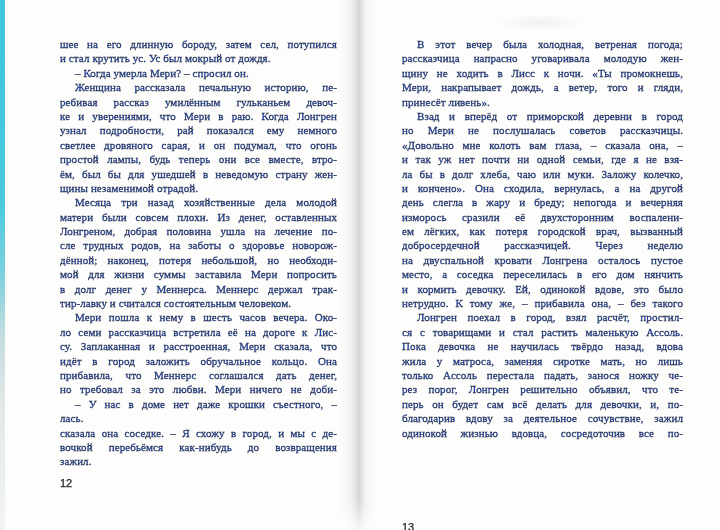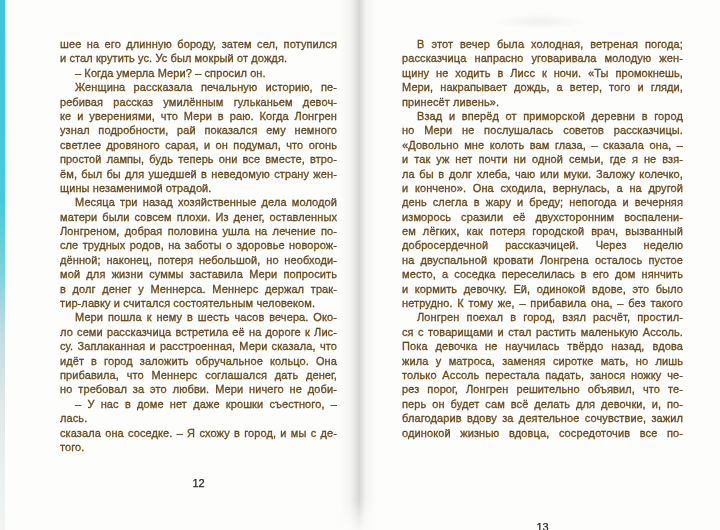--- a/index.html
+++ b/index.html
@@ -50,21 +50,22 @@
   .smudge {
     position: absolute;
     left: 495px; top: 14px;
     width: 90px; height: 16px;
     background: radial-gradient(ellipse at center,
       rgba(170,170,170,0.16), rgba(170,170,170,0) 70%);
   }
   .textcol {
     position: absolute;
     top: 37px;
-    color: #a16207;
+    color: #1d4ed8;
+    font-family: Liberation Serif, serif;
   }
   .textcol.left  { left: 60px;  width: 277px; }
   .textcol.right { left: 402px; width: 281px; }
   .line {
     font-size: 11px;
     line-height: 14.4px;
     max-height: 14.4px;
     overflow: hidden;
     letter-spacing: 0.1px;
     text-align: justify;
@@ -72,21 +73,20 @@
     -webkit-text-stroke: 0.28px #1f1f1f;
     white-space: normal;
   }
   .line.end    { text-align-last: left; }
   .line.indent { text-indent: 15px; }
   .pagenum {
     position: absolute;
     top: 477px;
     font-size: 11px;
     color: #242424;
-    text-align: center;
     -webkit-text-stroke: 0.25px #242424;
   }
   .pagenum.left  { left: 60px;  width: 277px; }
   .pagenum.right { left: 402px; width: 281px; margin-top: 44px; }
 </style>
 </head>
 <body>
 
 <div class="book">
   <div class="cover-edge"></div>
@@ -115,21 +115,22 @@
       <div class="line end">тир-лавку и считался состоятельным человеком.</div>
       <div class="line indent">Мери пошла к нему в шесть часов вечера. Око-</div>
       <div class="line">ло семи рассказчица встретила её на дороге к Лис-</div>
       <div class="line">су. Заплаканная и расстроенная, Мери сказала, что</div>
       <div class="line">идёт в город заложить обручальное кольцо. Она</div>
       <div class="line">прибавила, что Меннерс соглашался дать денег,</div>
       <div class="line">но требовал за это любви. Мери ничего не доби-</div>
       <div class="line indent">– У нас в доме нет даже крошки съестного, –</div>
       <div class="line end">лась.</div>
       <div class="line">сказала она соседке. – Я схожу в город, и мы с де-</div>
-      <div class="line end">того.</div>
+      <div class="line">вочкой перебьёмся как-нибудь до возвращения</div>
+      <div class="line end">зажил.</div>
     </div>
   <div class="textcol right">
       <div class="line indent">В этот вечер была холодная, ветреная погода;</div>
       <div class="line">рассказчица напрасно уговаривала молодую жен-</div>
       <div class="line">щину не ходить в Лисс к ночи. «Ты промокнешь,</div>
       <div class="line">Мери, накрапывает дождь, а ветер, того и гляди,</div>
       <div class="line end">принесёт ливень».</div>
       <div class="line indent">Взад и вперёд от приморской деревни в город</div>
       <div class="line">но Мери не послушалась советов рассказчицы.</div>
       <div class="line">«Довольно мне колоть вам глаза, – сказала она, –</div>

